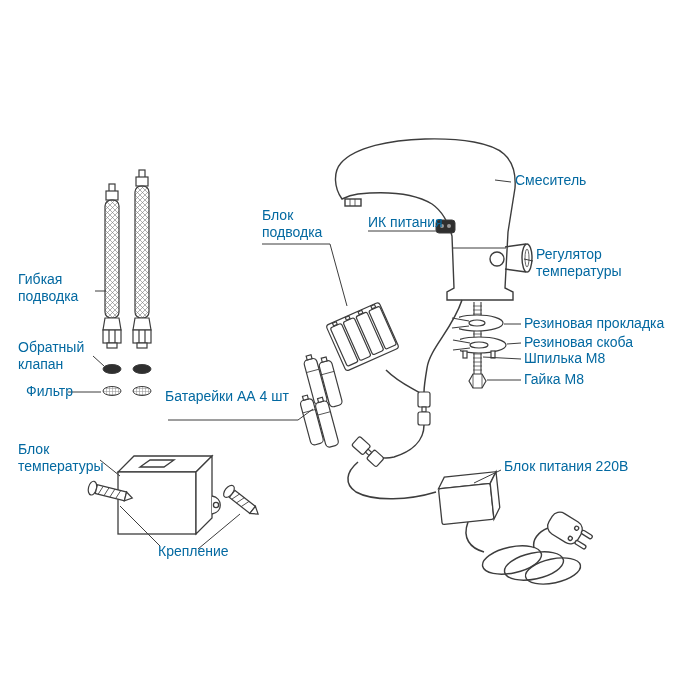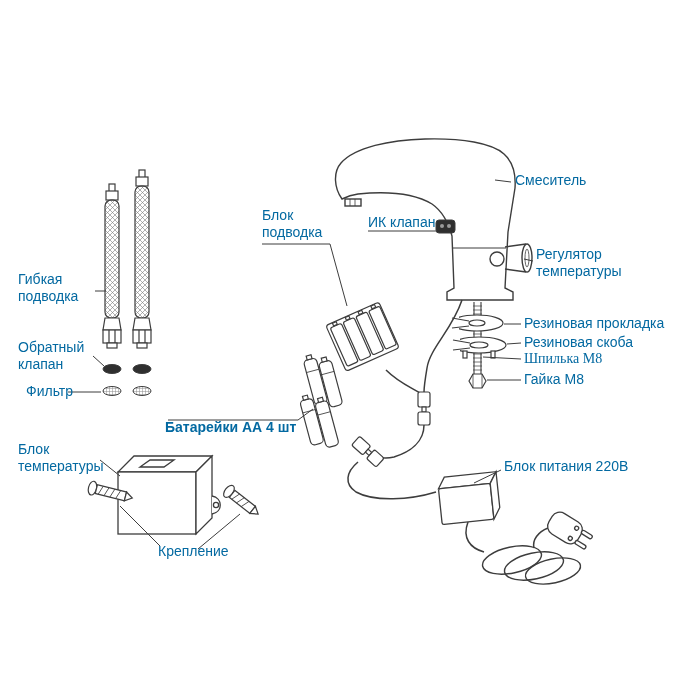--- a/index.html
+++ b/index.html
@@ -236,46 +236,46 @@
 
   <div class="lbl" style="left:158px;top:543px;">
     <span>Крепление</span>
   </div>
 
   <div class="lbl" style="left:262px;top:207px;">
     <span>Блок</span>
     <span>подводка</span>
   </div>
 
-  <div class="lbl" style="left:165px;top:419px;font-weight:bold;">
+  <div class="lbl" style="left:165px;top:388px;">
     <span>Батарейки АА 4 шт</span>
   </div>
 
   <div class="lbl" style="left:368px;top:214px;">
-    <span>ИК клапан</span>
+    <span>ИК питания</span>
   </div>
 
   <div class="lbl" style="left:515px;top:172px;">
     <span>Смеситель</span>
   </div>
 
   <div class="lbl" style="left:536px;top:246px;">
     <span>Регулятор</span>
     <span>температуры</span>
   </div>
 
   <div class="lbl" style="left:524px;top:315px;">
     <span>Резиновая прокладка</span>
   </div>
 
   <div class="lbl" style="left:524px;top:334px;">
     <span>Резиновая скоба</span>
   </div>
 
-  <div class="lbl" style="left:524px;top:350px;font-family:Liberation Serif, serif;">
+  <div class="lbl" style="left:524px;top:350px;">
     <span>Шпилька М8</span>
   </div>
 
   <div class="lbl" style="left:524px;top:371px;">
     <span>Гайка М8</span>
   </div>
 
   <div class="lbl" style="left:504px;top:458px;">
     <span>Блок питания 220В</span>
   </div>

